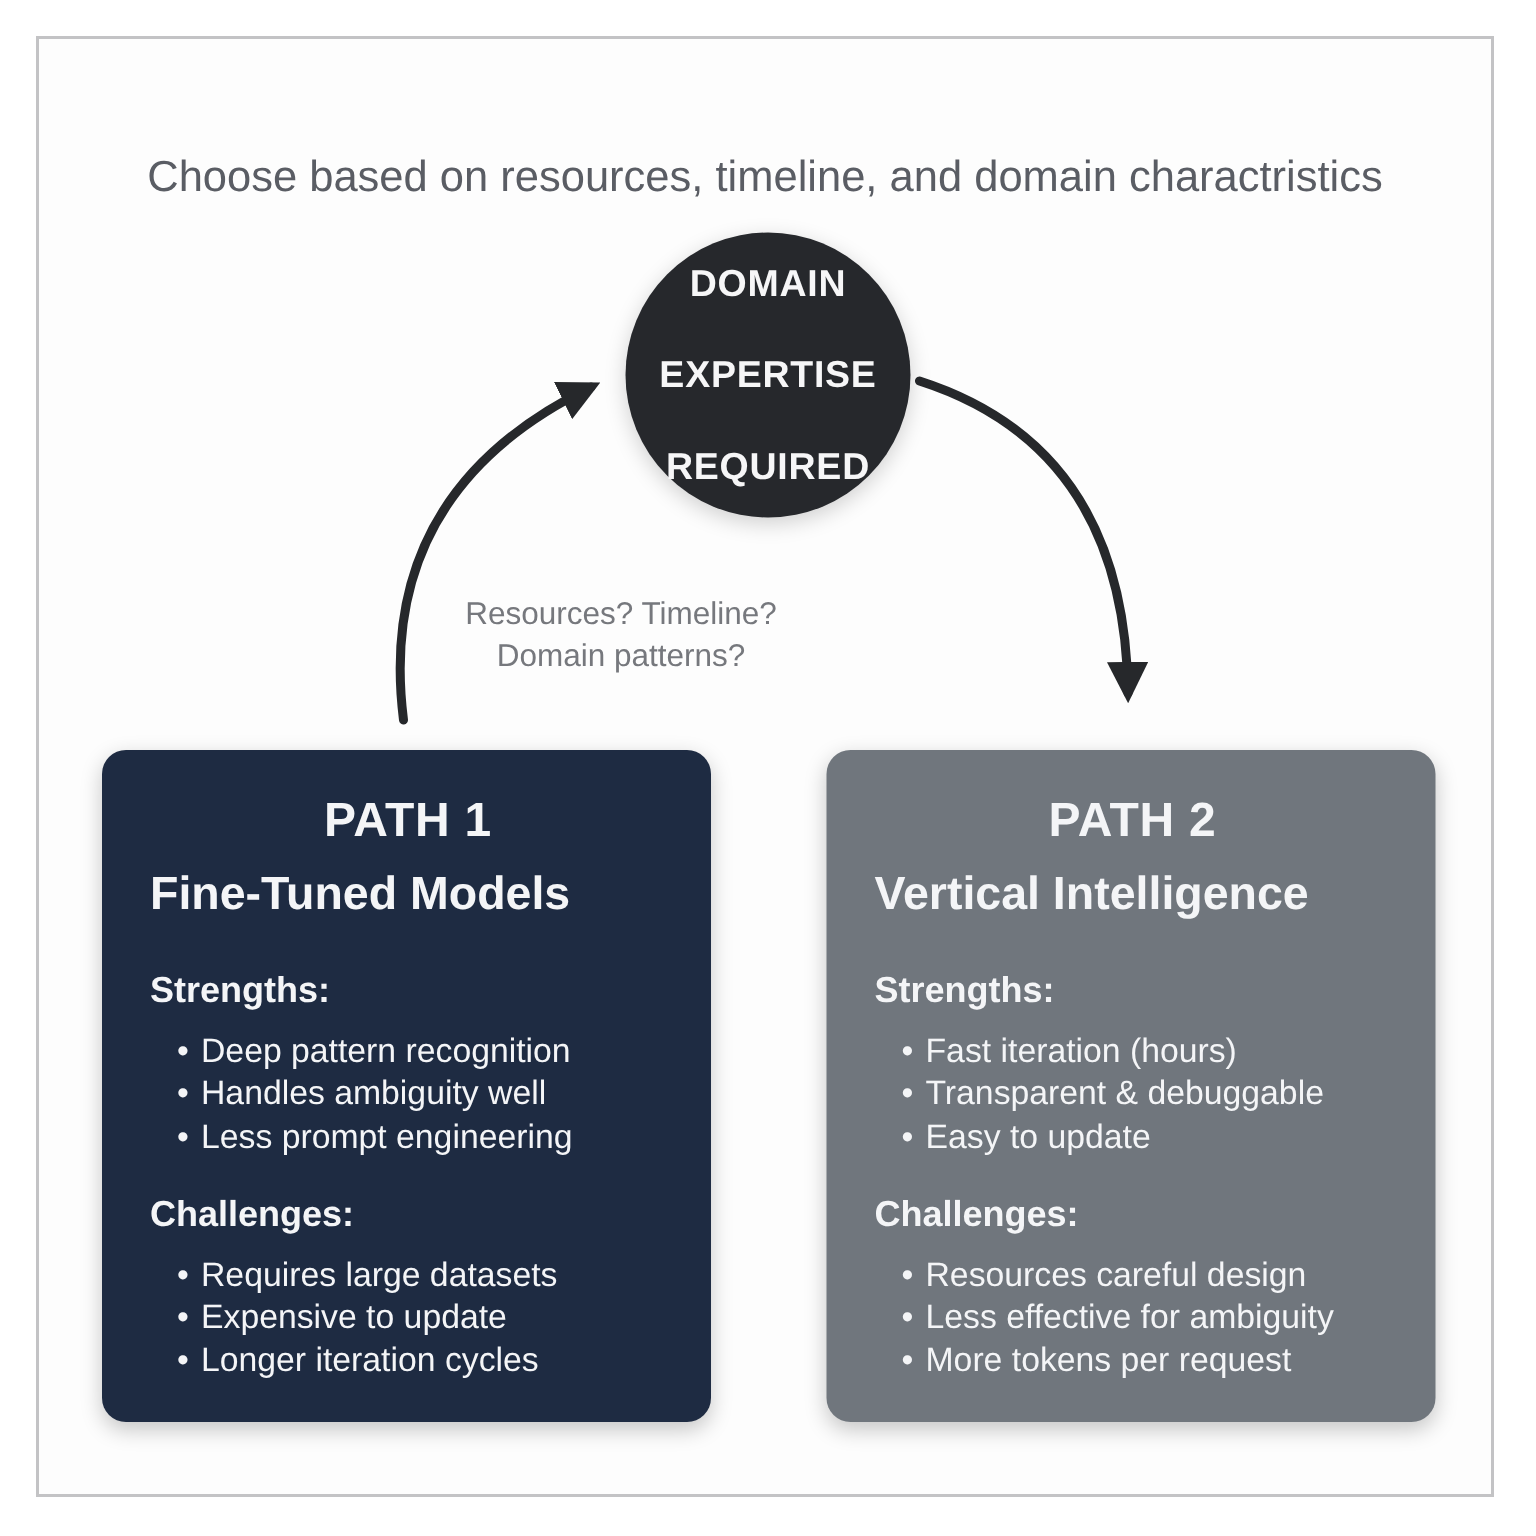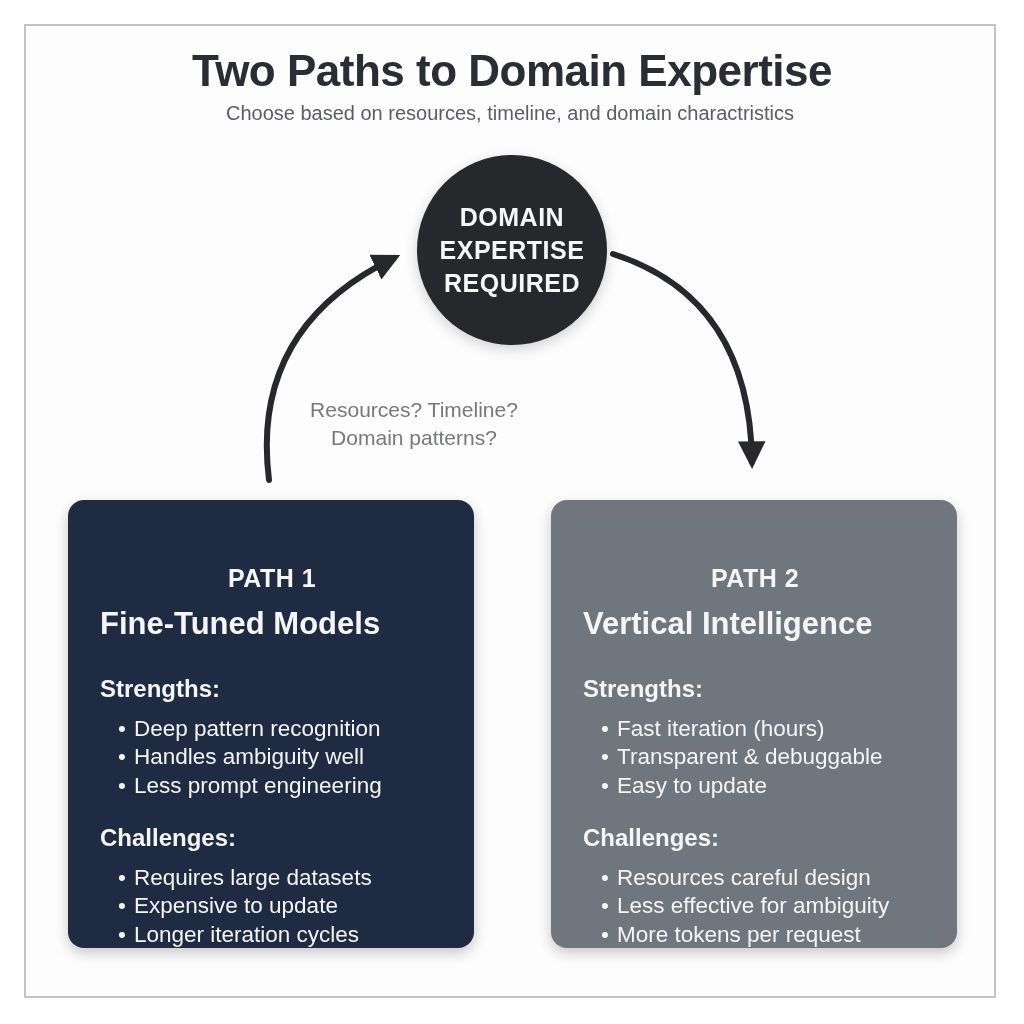--- a/index.html
+++ b/index.html
@@ -32,40 +32,41 @@
     font-size: 44px;
     font-weight: 700;
     color: #2a2d35;
     letter-spacing: -0.5px;
   }
   .subtitle {
     position: absolute;
     left: 0; top: 102px;
     width: 1020px;
     text-align: center;
-    font-size: 20px;
+    font-size: 29px;
     color: #5a5d64;
   }
   .decision-node {
     position: absolute;
     left: 417px; top: 155px;
     width: 190px; height: 190px;
     border-radius: 50%;
     background: #26282c;
     color: #f6f6f7;
     display: flex;
     flex-direction: column;
     align-items: center;
     justify-content: center;
     text-align: center;
     font-weight: 700;
     font-size: 25px;
     line-height: 1.32;
     letter-spacing: 0.5px;
     box-shadow: 0 4px 14px rgba(0,0,0,0.18);
+    gap: 28px;
   }
   .question {
     position: absolute;
     left: 0; top: 396px;
     width: 828px;
     text-align: center;
     font-size: 21px;
     line-height: 1.35;
     color: #76787d;
   }
@@ -82,24 +83,23 @@
     border-radius: 16px;
     color: #f4f5f7;
     box-sizing: border-box;
     padding: 28px 30px 0 32px;
     box-shadow: 0 5px 14px rgba(0,0,0,0.22);
   }
   .path-box.left  { left: 68px;  background: #1e2b42; }
   .path-box.right { left: 551px; background: #70767d; }
   .path-label {
     text-align: center;
-    font-size: 25px;
+    font-size: 32px;
     font-weight: 700;
     letter-spacing: 0.5px;
-    margin-top: 36px;
   }
   .path-title {
     text-align: left;
     font-size: 31px;
     font-weight: 700;
     margin-top: 13px;
   }
   .section-label {
     font-size: 24px;
     font-weight: 700;
@@ -120,21 +120,20 @@
     left: 0; top: 0;
   }
 </style>
 </head>
 <body>
 
 <div class="canvas">
 
   <div class="frame"></div>
 
-  <div class="title">Two Paths to Domain Expertise</div>
   <div class="subtitle">Choose based on resources, timeline, and domain charactristics</div>
 
   <svg class="arrows-svg" viewBox="0 0 1024 1024">
     <defs>
       <marker id="arrowhead" viewBox="0 0 10 10" refX="7.5" refY="5" markerWidth="4.6" markerHeight="4.6" orient="auto">
         <path d="M0,0 L10,5 L0,10 z" fill="#26282b"></path>
       </marker>
     </defs>
     <path d="M 269 480 Q 250 328 394 258" fill="none" stroke="#26282b" stroke-width="6" stroke-linecap="round" marker-end="url(#arrowhead)"></path>
     <path d="M 613 254 Q 750 298 752 462" fill="none" stroke="#26282b" stroke-width="6" stroke-linecap="round" marker-end="url(#arrowhead)"></path>

